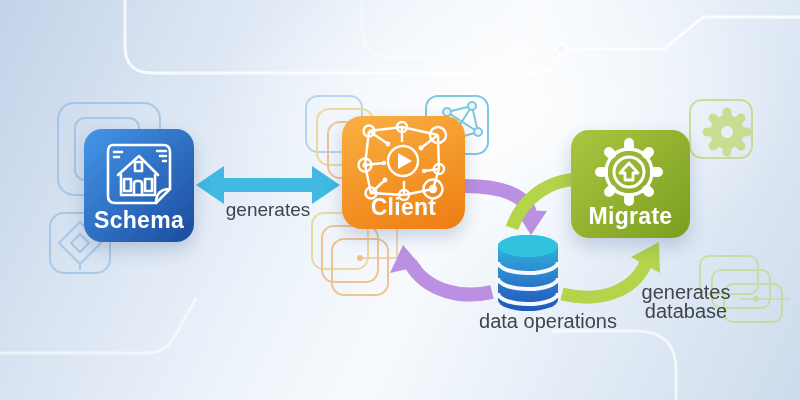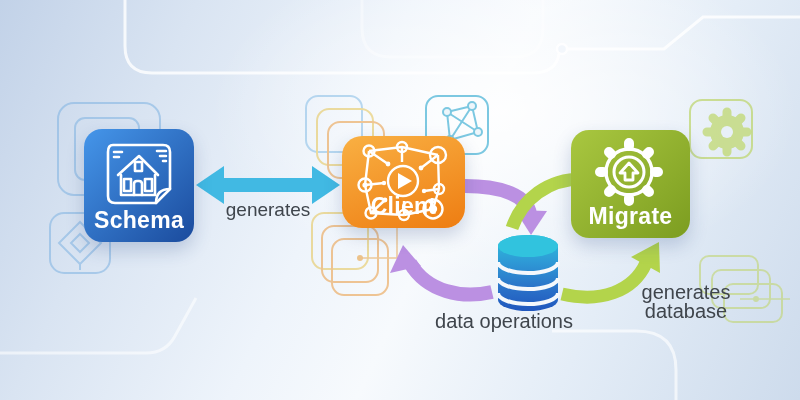--- a/index.html
+++ b/index.html
@@ -13,35 +13,35 @@
       linear-gradient(115deg,#c2d2e8 0%, #d9e4f2 20%, #eef4fb 42%, #f7fafd 55%, #e4edf7 75%, #cddbec 100%);
   }
   svg{position:absolute;left:0;top:0;}
   .node{
     position:absolute;
     border-radius:18px;
     box-shadow:0 8px 18px rgba(35,70,130,.22);
   }
   .node-schema{left:84px;top:129px;width:110px;height:113px;
     background:linear-gradient(135deg,#4596EA 0%,#1B4B9D 100%);}
-  .node-client{left:342px;top:136px;width:123px;height:92px;border-radius:20px;
+  .node-client{left:342px;top:116px;width:123px;height:113px;border-radius:20px;
     background:linear-gradient(160deg,#F9B043 0%,#EE7D12 100%);}
   .node-migrate{left:571px;top:130px;width:119px;height:108px;
     background:linear-gradient(135deg,#A9C740 0%,#7C9D20 100%);}
   .node-label{
     position:absolute;left:0;right:0;bottom:8px;
     text-align:center;color:#fff;font-weight:700;font-size:23px;letter-spacing:.3px;
   }
   .node-icon{position:absolute;left:0;top:0;}
   .annotation{
     position:absolute;color:#3F454C;font-size:20px;font-weight:500;
     text-align:center;transform:translateX(-50%);white-space:nowrap;line-height:19px;
   }
   .ann-generates{left:268px;top:200px;font-size:19px;}
-  .ann-dataops{left:504px;top:312px;}
+  .ann-dataops{left:548px;top:312px;}
   .ann-dbchanges{left:686px;top:283px;}
 </style>
 </head>
 <body>
 
 <div class="canvas">
 
   <svg width="800" height="400" viewBox="0 0 800 400">
 
     <g stroke="#ffffff" stroke-width="3" fill="none" opacity="0.8">

